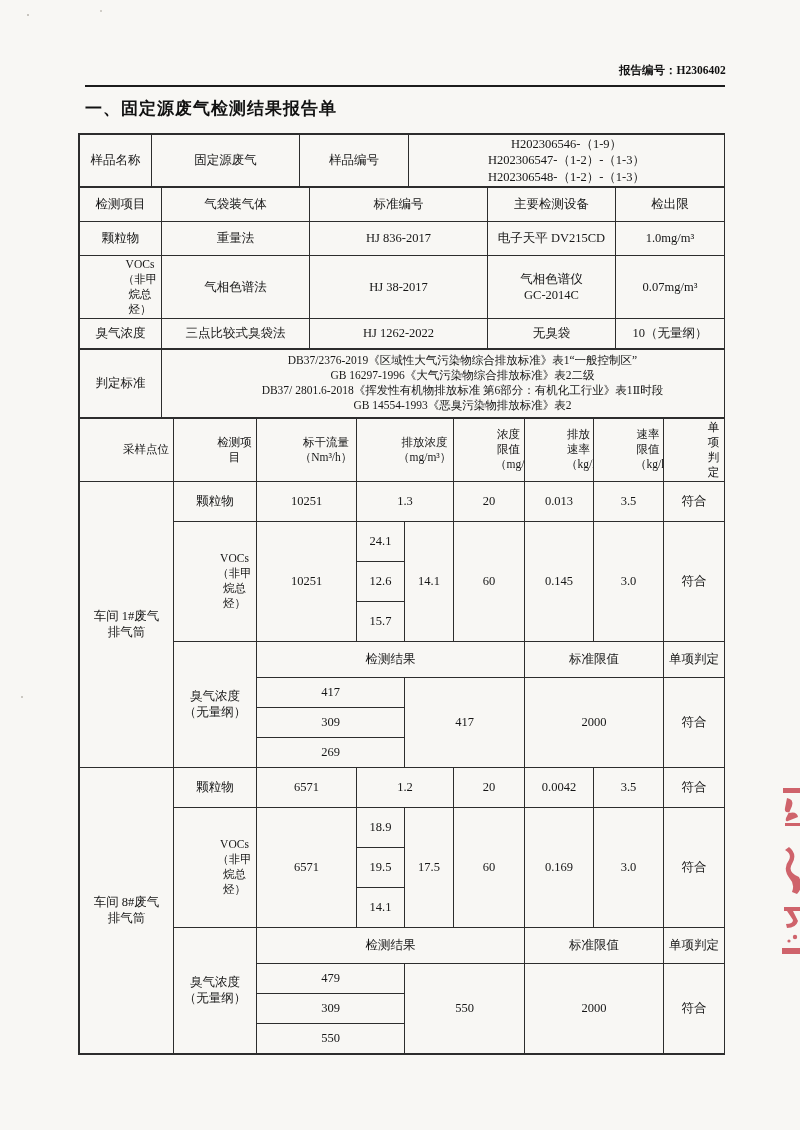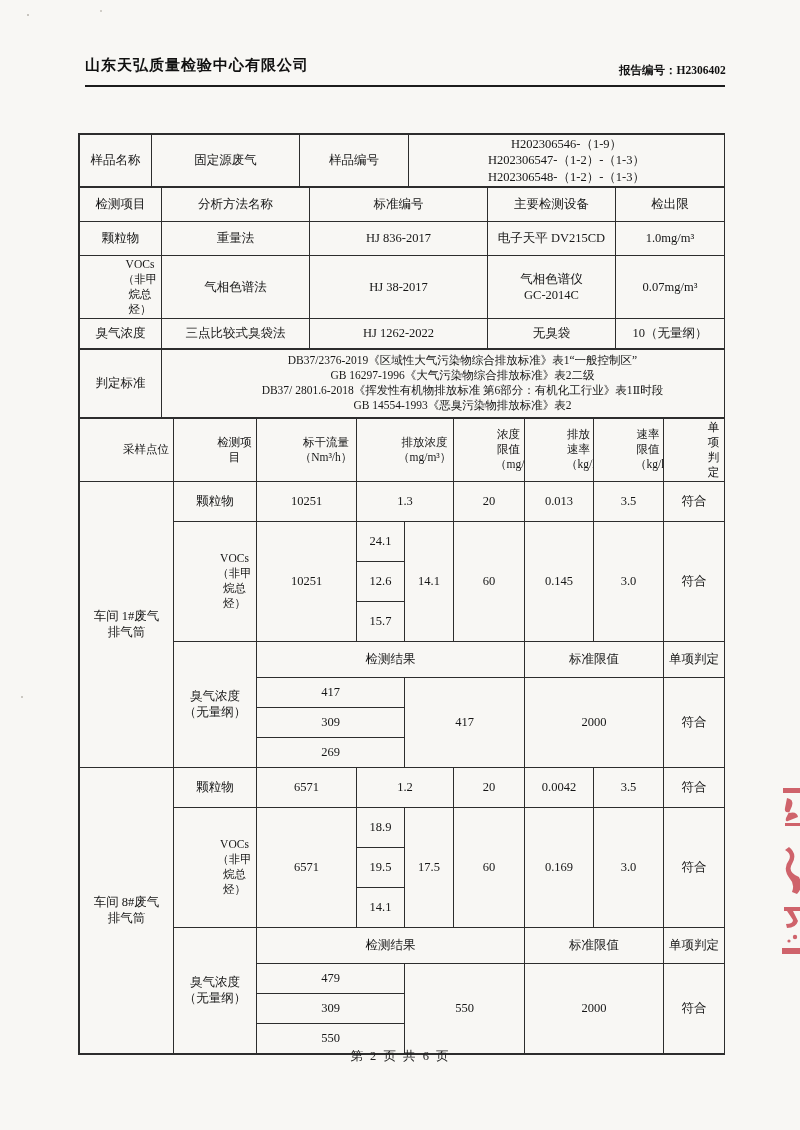--- a/index.html
+++ b/index.html
@@ -54,23 +54,23 @@
     box-shadow:73px -4px 0 #c4c0ba, -6px 682px 0 #bdb9b2;
   }
 </style>
 </head>
 <body>
 
 <div class="page">
 
   <div class="speck"></div>
 
-  <div class="company">山东天弘质量检验中心有限公司</div>
   <div class="report-no"><span>报告编号：</span><span>H2306402</span></div>
   <div class="header-rule"></div>
+  <div class="doc-title">一、固定源废气检测结果报告单</div>
 
   <div class="doc-table">
 
     <table>
       <colgroup>
           <col style="width:72px">
           <col style="width:148px">
           <col style="width:109px">
           <col style="width:316px">
         </colgroup>
@@ -90,21 +90,21 @@
       <colgroup>
           <col style="width:82px">
           <col style="width:148px">
           <col style="width:178px">
           <col style="width:128px">
           <col style="width:109px">
         </colgroup>
       <tbody>
           <tr style="height:34px">
         <td>检测项目</td>
-        <td>分析方法名称</td>
+        <td>气袋装气体</td>
         <td>标准编号</td>
         <td>主要检测设备</td>
         <td>检出限</td>
       </tr>
       <tr style="height:34px">
         <td>颗粒物</td>
         <td>重量法</td>
         <td>HJ 836-2017</td>
         <td>电子天平 DV215CD</td>
         <td>1.0mg/m³</td>
@@ -268,21 +268,20 @@
       <tr style="height:30px">
             <td colspan="2">309</td>
           </tr>
       <tr style="height:30px">
             <td colspan="2">550</td>
           </tr>
     </tbody>
       </table>
   </div>
 
-  <div class="footer">第 2 页 共 6 页</div>
 
   <svg class="stamp" viewBox="0 0 22 176" xmlns="http://www.w3.org/2000/svg">
     <g fill="#c84a54">
       <rect x="5" y="3" width="17" height="5"></rect>
       <path d="M9 13 q7 1 5 8 l-3 7 q8 -2 9 4 l-10 4 q-3 1 -2 -3 l3 -6 q-5 1 -4 -4 z"></path>
       <rect x="7" y="38" width="15" height="3"></rect>
       <path d="M11 62 q9 7 3 17 q-5 8 7 13 q5 10 -2 17 l-5 -2 q3 -8 -2 -13 q-8 -10 -1 -19 q3 -6 -4 -10 z"></path>
       <path d="M6 122 h16 v4 h-7 l5 10 q-2 7 -11 7 l-1 -4 q7 0 7 -4 l-6 -9 h-3 z"></path>
       <circle cx="17" cy="152" r="2.2"></circle>
       <circle cx="11" cy="156" r="1.6"></circle>

